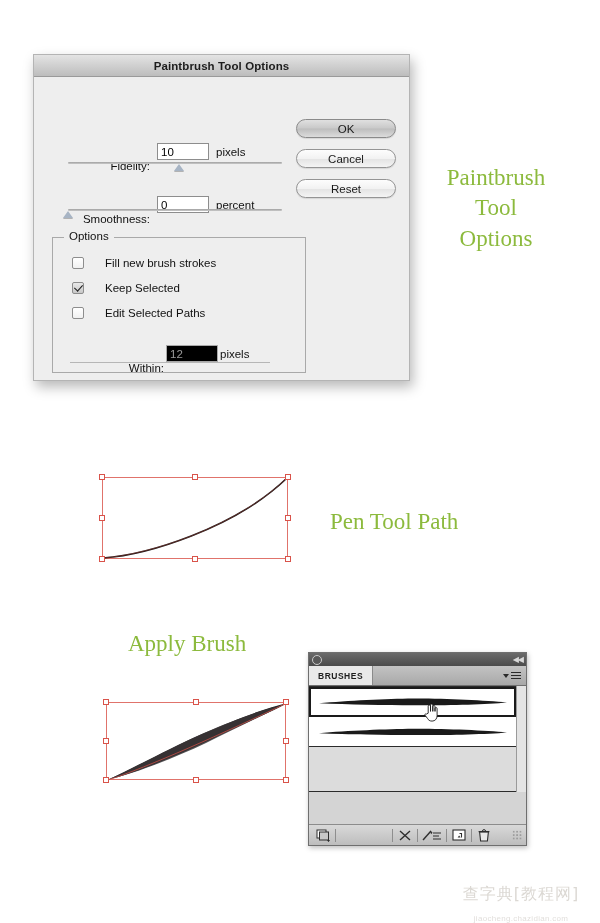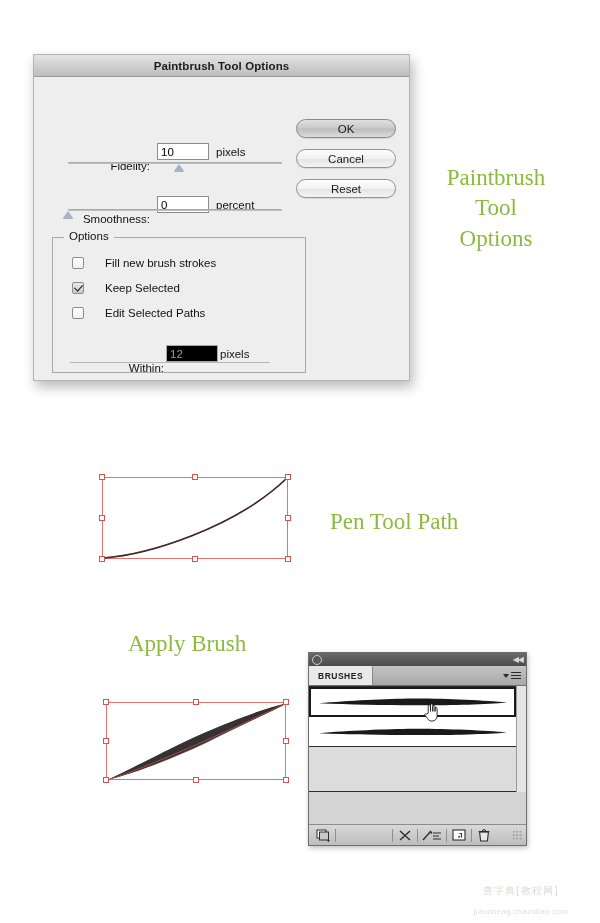--- a/index.html
+++ b/index.html
@@ -359,21 +359,21 @@
   .watermark {
     position: absolute;
     left: 456px;
     top: 884px;
     width: 130px;
     text-align: center;
     opacity: 0.30;
   }
   .wm-cn {
     font-family: "DejaVu Sans", sans-serif;
-    font-size: 10px;
+    font-size: 16px;
     color: #8a7f6f;
     letter-spacing: 1px;
     white-space: nowrap;
   }
   .wm-url {
     font-family: "Liberation Sans", sans-serif;
     font-size: 8px;
     color: #9a9086;
     letter-spacing: .3px;
     margin-top: 9px;

